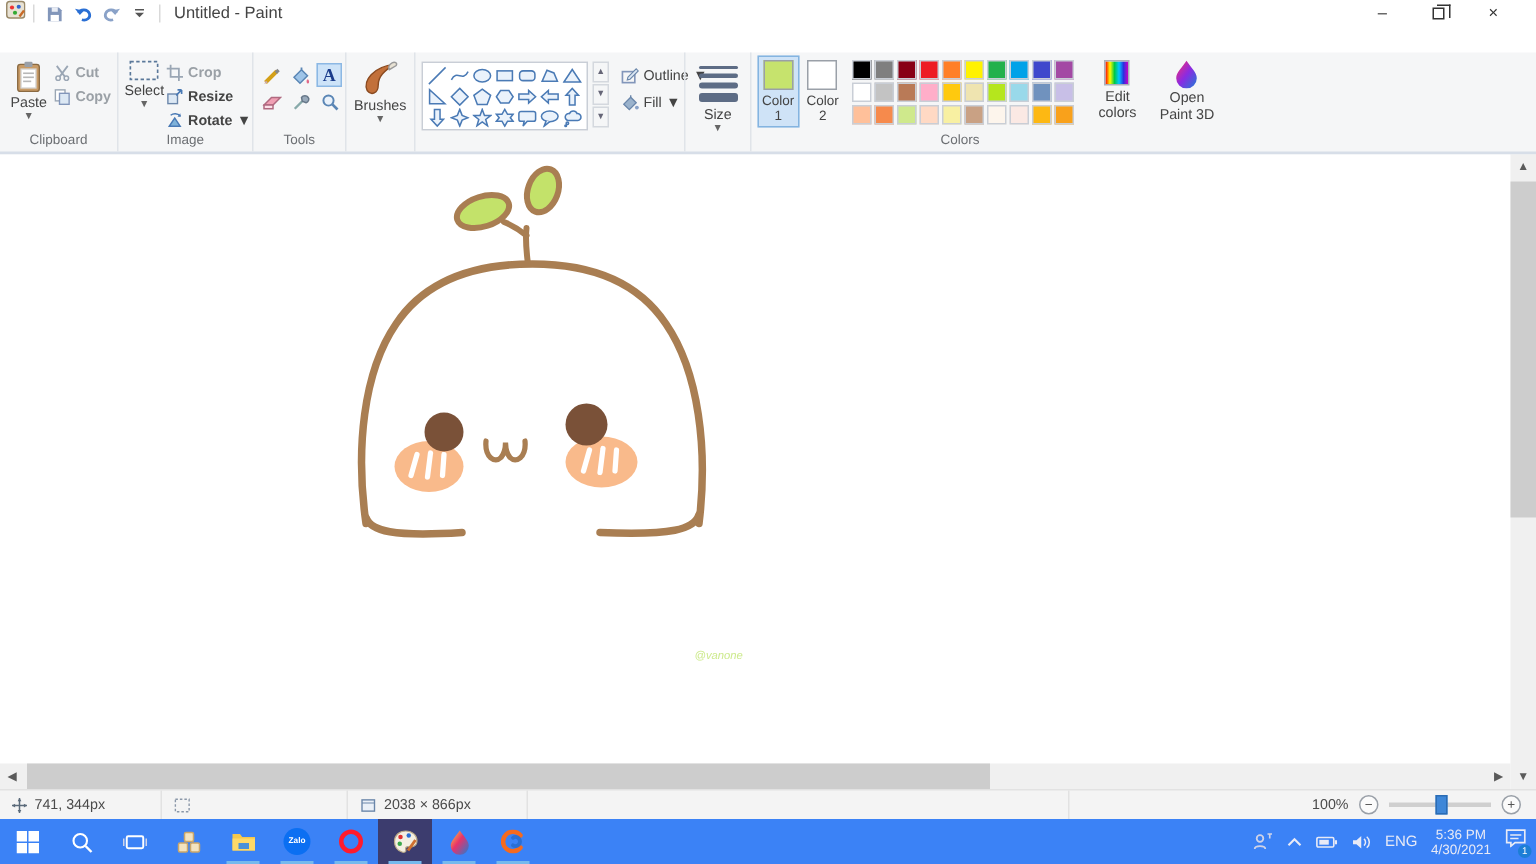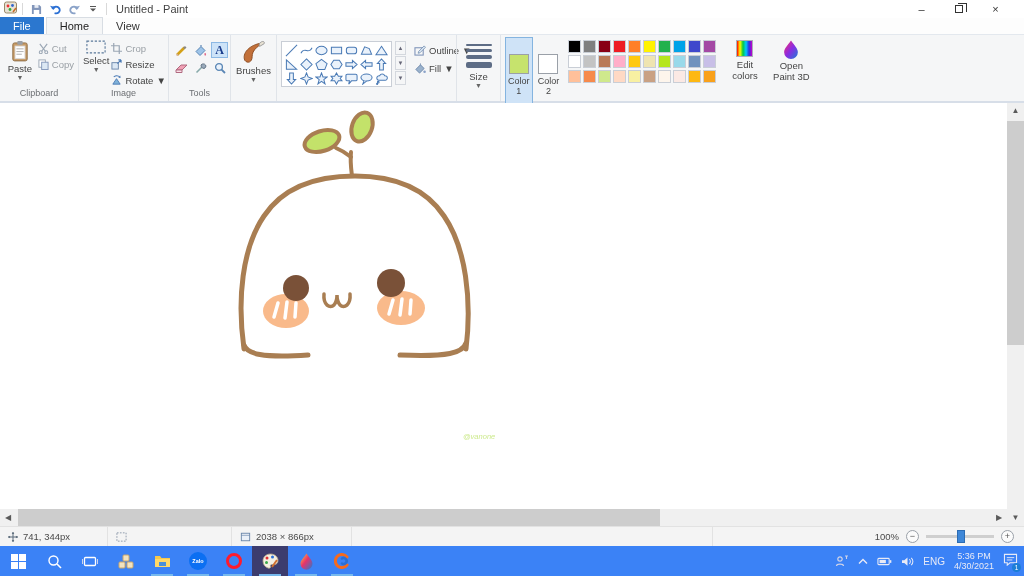--- a/index.html
+++ b/index.html
@@ -24,34 +24,34 @@
   .tab.selected { background:#f5f6f7; border:1px solid #d8dde3; border-bottom:none; color:#222; }
 
   
   .ribbon { position:absolute; top:35px; left:0; right:0; height:68px; background:#f5f6f7; border-bottom:2px solid #d7dee8; display:flex; }
   .rgroup { display:flex; flex-direction:column; height:100%; padding:2px 4px 0 4px; position:relative; }
   .rgroup + .rgroup { border-left:1px solid #e0e4e9; }
   .rgroup-body { flex:1; display:flex; align-items:flex-start; gap:2px; }
   .rgroup-label { text-align:center; font-size:9px; color:#6c6f73; height:14px; line-height:13px; }
   .bigbtn { display:flex; flex-direction:column; align-items:center; justify-content:flex-start; width:36px; padding-top:3px; font-size:9.5px; color:#444; gap:1px; }
   .bigbtn .arrow { font-size:7px; color:#666; line-height:5px; }
-  .smallbtns { display:flex; flex-direction:column; gap:2px; padding-top:4px; }
+  .smallbtns { display:flex; flex-direction:column; gap:2px; padding-top:4px;font-weight:bold; }
   .sbtn { display:flex; align-items:center; gap:3px; font-size:9.5px; color:#444; height:14px; white-space:nowrap; }
   .sbtn.disabled { color:#9aa0a6; }
   .toolgrid { display:grid; grid-template-columns:repeat(3,17px); grid-template-rows:16px 16px; gap:2px; padding-top:5px; }
   .toolcell { display:flex; align-items:center; justify-content:center; border:1px solid transparent; }
   .toolcell.selected { background:#cde3f8; border:1px solid #8cb8e4; }
   .shapebox { background:#fff; border:1px solid #c9ced6; margin-top:4px; padding:1px 2px; display:grid; grid-template-columns:repeat(7,15px); grid-auto-rows:14px; }
   .shapecell { display:flex; align-items:center; justify-content:center; }
   .shape-scroll { display:flex; flex-direction:column; gap:1px; margin-top:4px; margin-left:1px; }
   .shape-scroll button { width:11px; height:14px; font-size:6px; color:#667; background:#f5f6f7; border:1px solid #d4d8de; padding:0; line-height:6px; }
   .of-col { display:flex; flex-direction:column; gap:4px; padding:6px 0 0 6px; }
   .size-bars { display:flex; flex-direction:column; gap:3px; padding-top:4px; }
   .size-bars i { display:block; width:26px; background:#5d6c85; border-radius:2px; }
-  .colorbig { width:28px; display:flex; flex-direction:column; align-items:center; font-size:9px; color:#444; padding:16px 1px; border:1px solid transparent; line-height:10px; }
+  .colorbig { width:28px; display:flex; flex-direction:column; align-items:center; font-size:9px; color:#444; padding:2px 1px; border:1px solid transparent; line-height:10px; }
   .colorbig.selected { background:#cfe3f7; border:1px solid #84b4e0; }
   .swatch-lg { width:20px; height:20px; border:1px solid #9aa0a8; background:#fff; margin-bottom:2px; }
   .palette { display:grid; grid-template-columns:repeat(10,14px); grid-auto-rows:14px; gap:1px; padding:3px 4px 0 4px; }
   .pswatch { width:13px; height:13px; border:1px solid #c9ced6; }
   .editcolors-icon { width:17px; height:17px; border:1px solid #aab0b8; background:linear-gradient(90deg,#ff0000,#ffff00,#00c846,#00c8ff,#2a32e0,#c800c8); margin-bottom:1px; }
   .twolab { font-size:9.5px; color:#444; text-align:center; line-height:11px; }
 
   
   .canvas { position:absolute; top:103px; left:0; width:1007px; height:406px; background:#fff; overflow:hidden; }
   .signature { position:absolute; left:463px; top:329px; font-size:7.5px; font-style:italic; color:var(--sig,#cdea8e); }
@@ -136,25 +136,20 @@
     </div>
     <div class="wctrl">
       <button>–</button>
       <button>
           <span class="restore-glyph"></span>
         </button>
       <button>×</button>
     </div>
   </div>
 
-  <div class="tabrow">
-    <div class="tab file">File</div>
-    <div class="tab selected">Home</div>
-    <div class="tab">View</div>
-  </div>
 
   <div class="ribbon">
 
     <div class="rgroup" style="width:78px;">
       <div class="rgroup-body">
         <div class="bigbtn">
           <svg width="18" height="22" viewBox="0 0 20 24">
               <rect x="2" y="3" width="16" height="20" rx="2" fill="#c89b66" stroke="#8a6a42"></rect>
               <rect x="4.5" y="6.5" width="11" height="14" fill="#fff" stroke="#d8d8d8"></rect>
               <rect x="6" y="9" width="8" height="1.2" fill="#b8b8b8"></rect>

